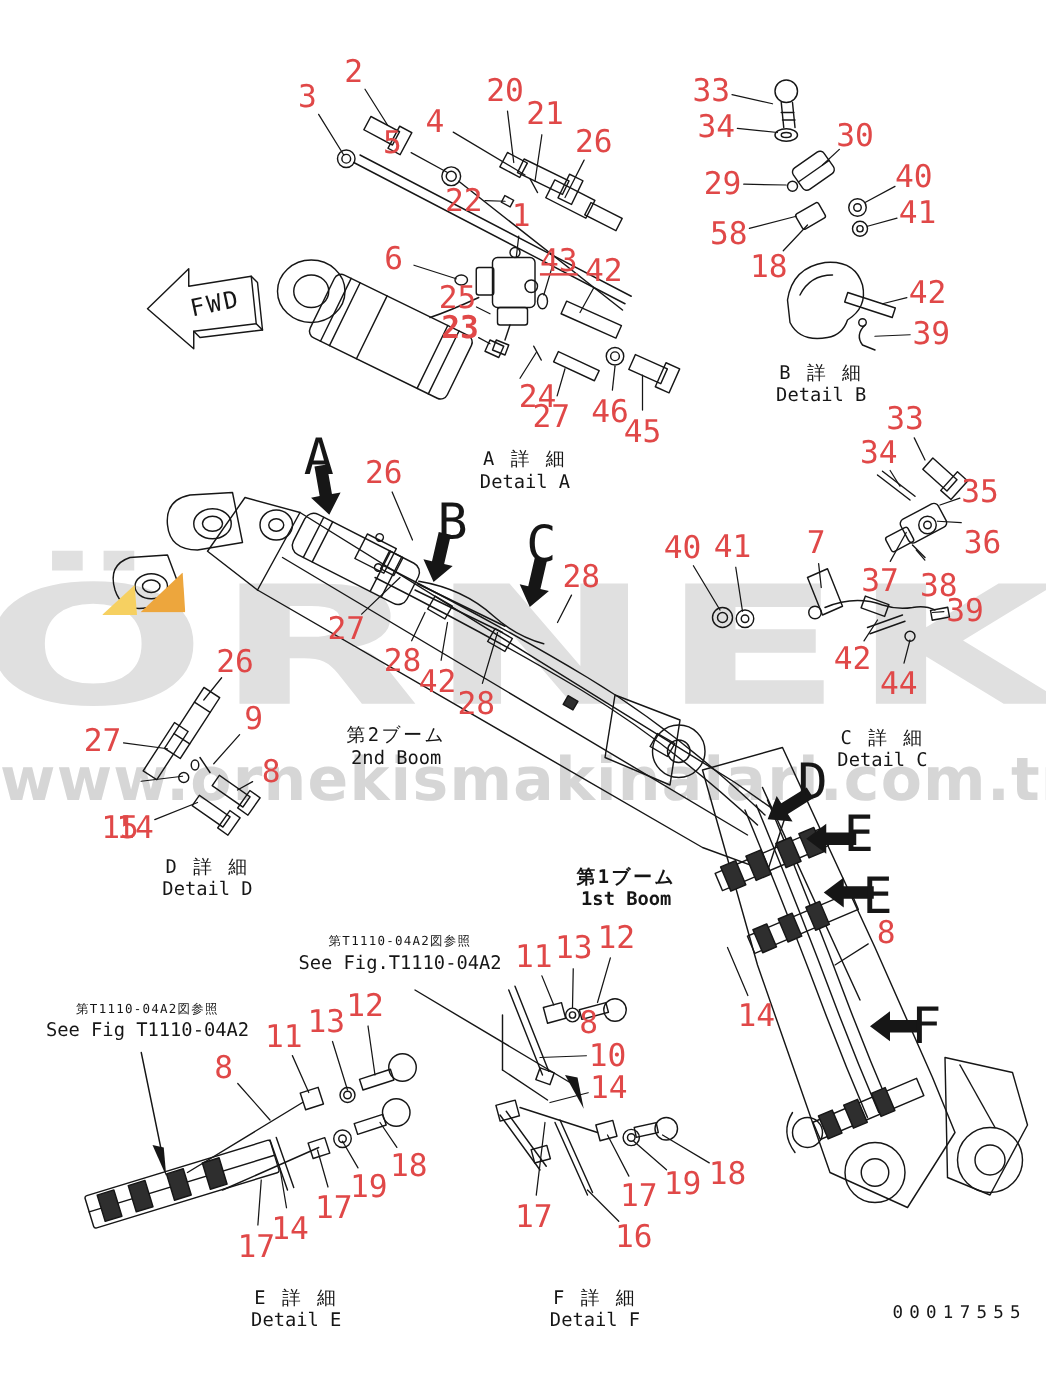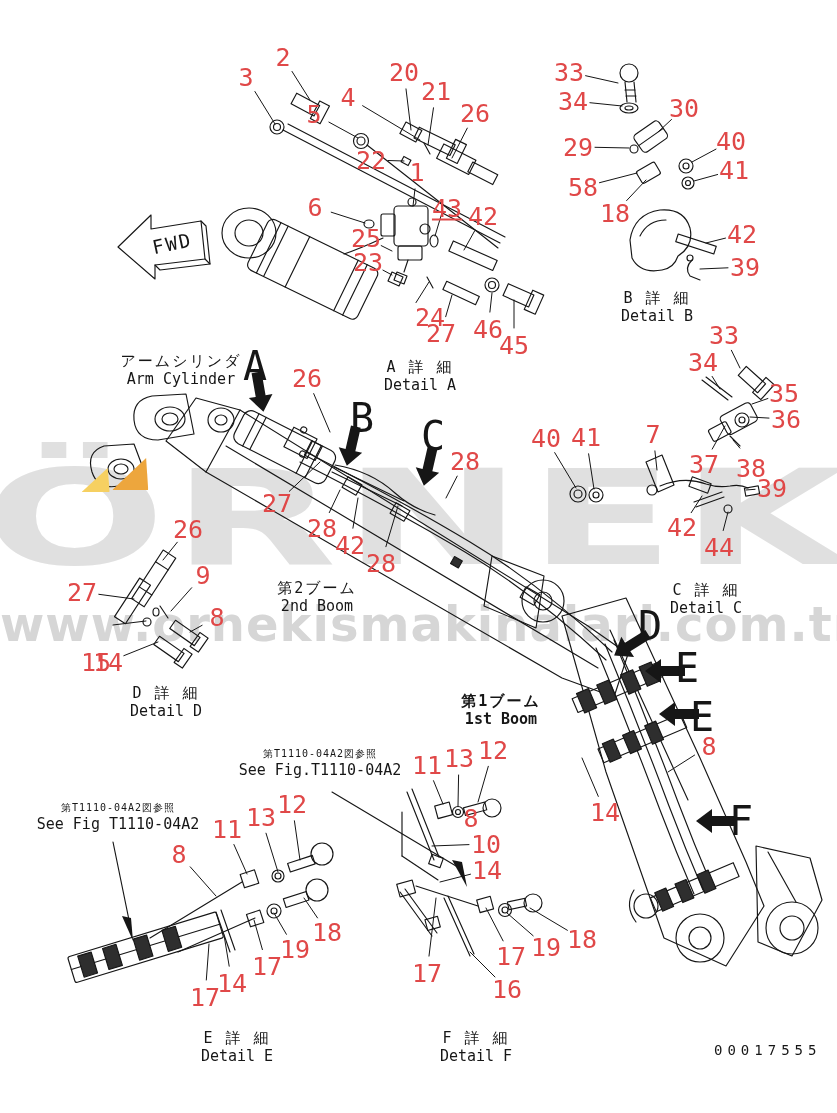--- a/index.html
+++ b/index.html
@@ -473,39 +473,39 @@
       <div class="callout" style="left: 314px; top: 114px;">5</div>
       <div class="callout" style="left: 404px; top: 72px;">20</div>
       <div class="callout" style="left: 436px; top: 91px;">21</div>
       <div class="callout" style="left: 475px; top: 113px;">26</div>
       <div class="callout" style="left: 371px; top: 160px;">22</div>
       <div class="callout" style="left: 417px; top: 172px;">1</div>
       <div class="callout" style="left: 447px; top: 208px; text-decoration: underline;">43</div>
       <div class="callout" style="left: 483px; top: 216px;">42</div>
       <div class="callout" style="left: 315px; top: 207px;">6</div>
       <div class="callout" style="left: 366px; top: 238px;">25</div>
-      <div class="callout" style="left: 368px; top: 262px;">23</div>
+      <div class="callout" style="left: 368px; top: 262px; font-weight: bold;">23</div>
       <div class="callout" style="left: 430px; top: 317px;">24</div>
       <div class="callout" style="left: 441px; top: 333px;">27</div>
       <div class="callout" style="left: 488px; top: 329px;">46</div>
       <div class="callout" style="left: 514px; top: 345px;">45</div>
       <div class="callout" style="left: 569px; top: 72px;">33</div>
       <div class="callout" style="left: 573px; top: 101px;">34</div>
       <div class="callout" style="left: 684px; top: 108px;">30</div>
       <div class="callout" style="left: 578px; top: 147px;">29</div>
       <div class="callout" style="left: 731px; top: 141px;">40</div>
       <div class="callout" style="left: 734px; top: 170px;">41</div>
       <div class="callout" style="left: 583px; top: 187px;">58</div>
       <div class="callout" style="left: 615px; top: 213px;">18</div>
       <div class="callout" style="left: 742px; top: 234px;">42</div>
       <div class="callout" style="left: 745px; top: 267px;">39</div>
       <div class="callout" style="left: 724px; top: 335px;">33</div>
       <div class="callout" style="left: 703px; top: 362px;">34</div>
       <div class="callout" style="left: 784px; top: 393px;">35</div>
-      <div class="callout" style="left: 786px; top: 419px;">36</div>
+      <div class="callout" style="left: 786px; top: 434px;">36</div>
       <div class="callout" style="left: 546px; top: 438px;">40</div>
       <div class="callout" style="left: 586px; top: 437px;">41</div>
       <div class="callout" style="left: 653px; top: 434px;">7</div>
       <div class="callout" style="left: 704px; top: 464px;">37</div>
       <div class="callout" style="left: 751px; top: 468px;">38</div>
       <div class="callout" style="left: 772px; top: 488px;">39</div>
       <div class="callout" style="left: 682px; top: 527px;">42</div>
       <div class="callout" style="left: 719px; top: 547px;">44</div>
       <div class="callout" style="left: 307px; top: 378px;">26</div>
       <div class="callout" style="left: 277px; top: 503px;">27</div>
@@ -534,24 +534,20 @@
       <div class="callout" style="left: 507px; top: 989px;">16</div>
       <div class="callout" style="left: 227px; top: 829px;">11</div>
       <div class="callout" style="left: 261px; top: 817px;">13</div>
       <div class="callout" style="left: 292px; top: 804px;">12</div>
       <div class="callout" style="left: 179px; top: 854px;">8</div>
       <div class="callout" style="left: 327px; top: 932px;">18</div>
       <div class="callout" style="left: 295px; top: 949px;">19</div>
       <div class="callout" style="left: 267px; top: 966px;">17</div>
       <div class="callout" style="left: 232px; top: 983px;">14</div>
       <div class="callout" style="left: 205px; top: 997px;">17</div>
-      <div class="label" style="left: 181px; top: 352px;">
-        <div class="jp">アームシリンダ</div>
-        <div class="en">Arm Cylinder</div>
-      </div>
       <div class="label" style="left: 420px; top: 358px;">
         <div class="jp">A 詳 細</div>
         <div class="en">Detail A</div>
       </div>
       <div class="label" style="left: 657px; top: 289px;">
         <div class="jp">B 詳 細</div>
         <div class="en">Detail B</div>
       </div>
       <div class="label" style="left: 706px; top: 581px;">
         <div class="jp">C 詳 細</div>

